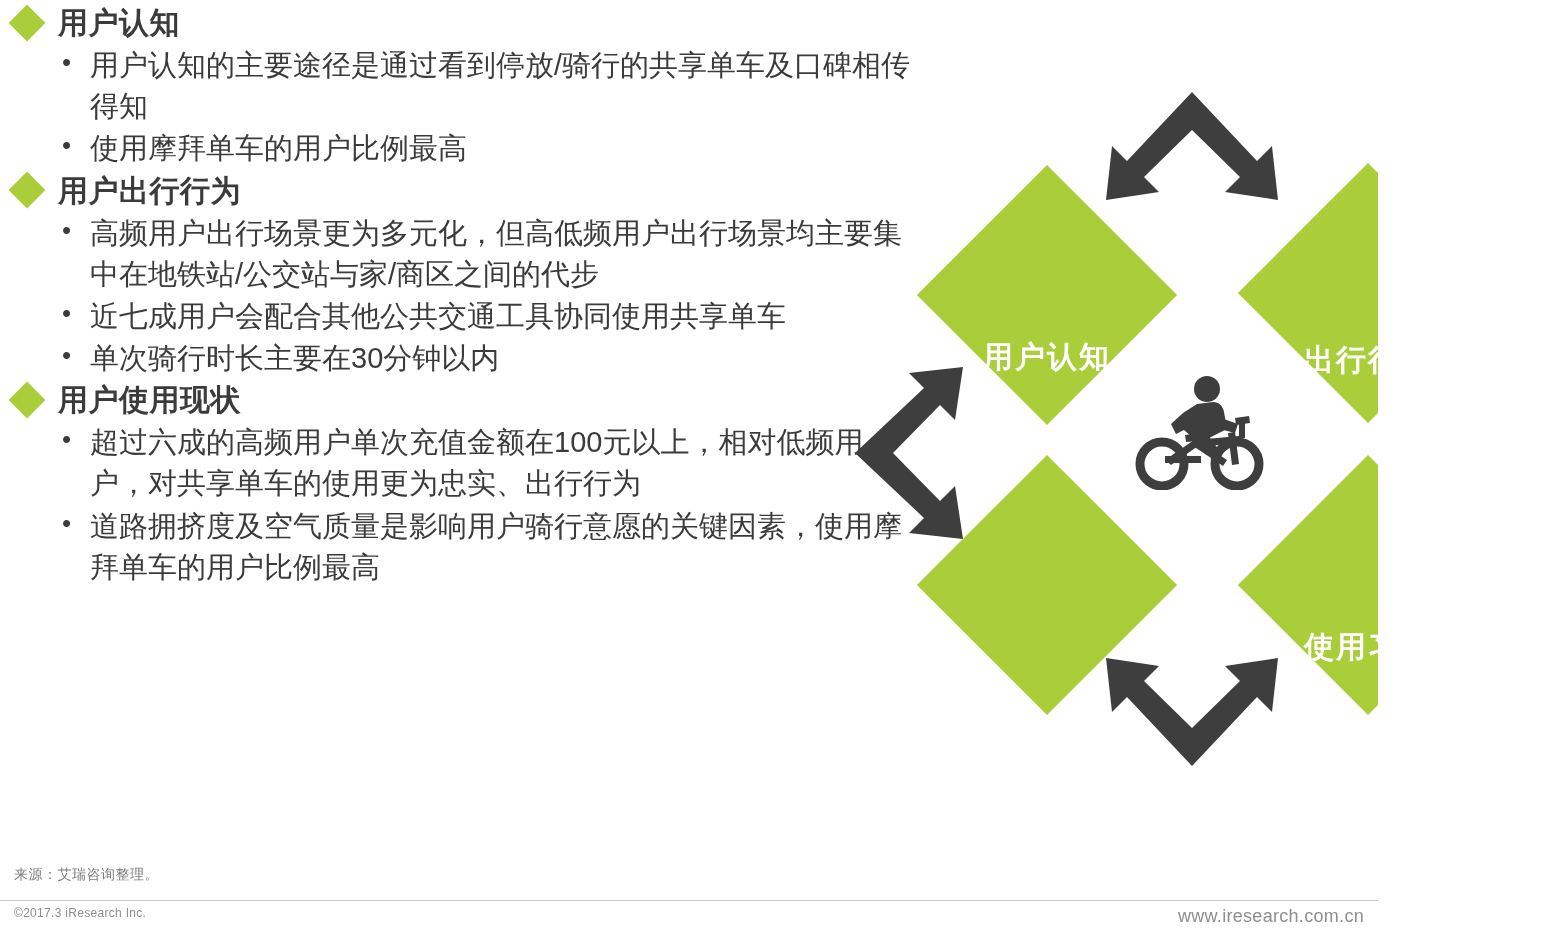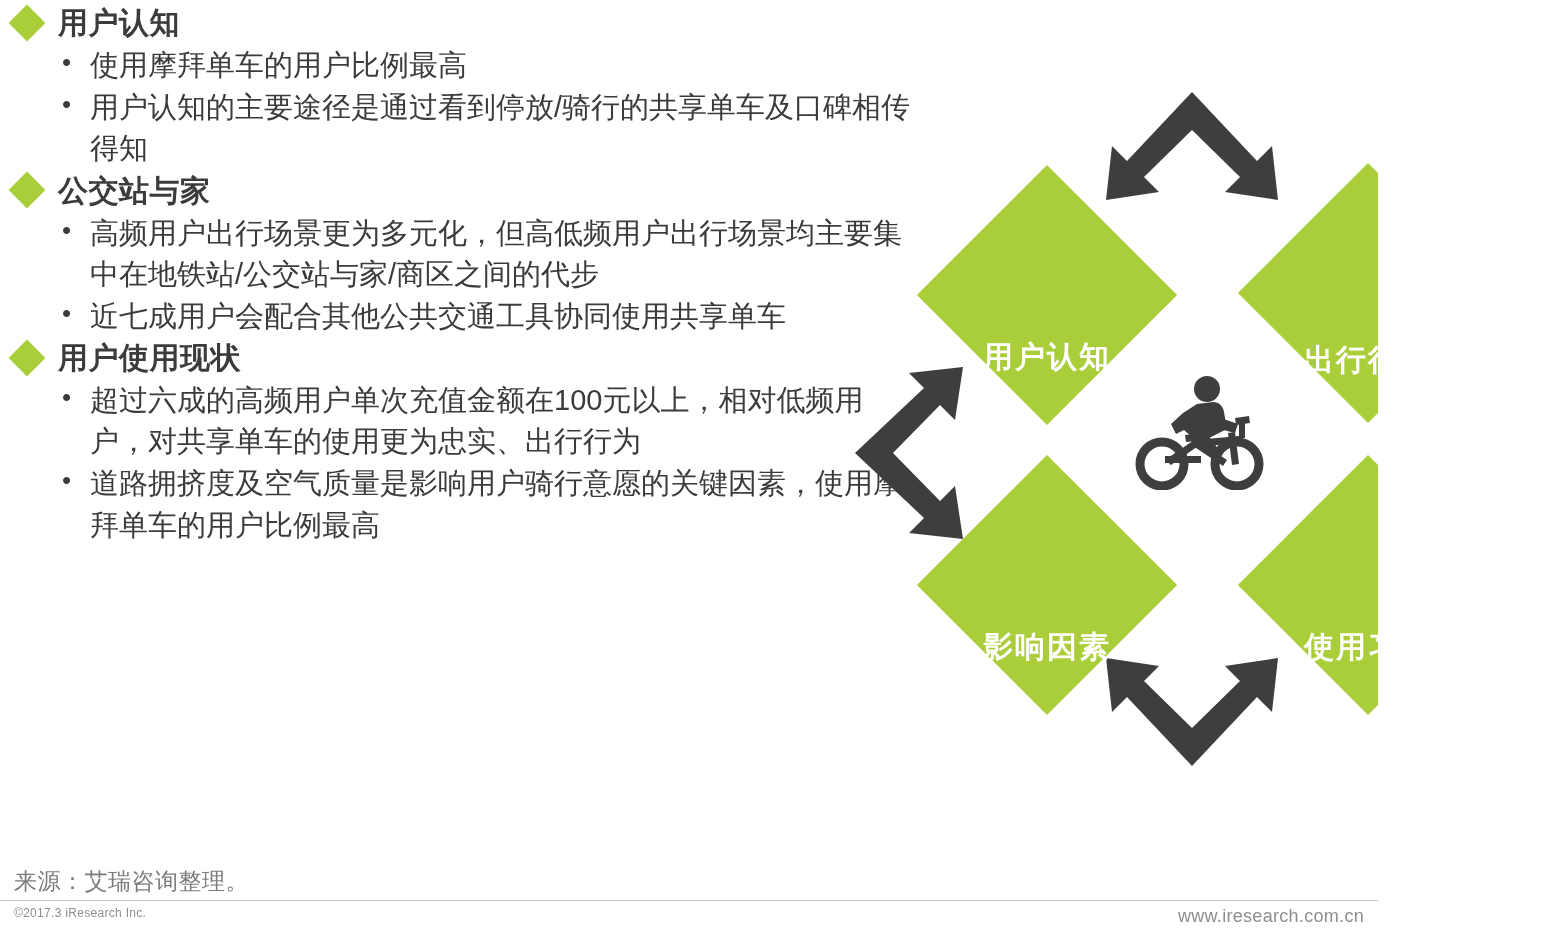--- a/index.html
+++ b/index.html
@@ -127,21 +127,21 @@
     top: 312px;
     width: 130px;
     height: 118px;
   }
 
   
   #source-note {
     position: absolute;
     left: 14px;
     top: 866px;
-    font-size: 23px;
+    font-size: 14px;
     color: #7b7b7b;
     letter-spacing: 0.5px;
   }
   #source-rule {
     position: absolute;
     left: 0px;
     top: 900px;
     width: 1566px;
     height: 1px;
     background: #c9c9c9;
@@ -169,33 +169,34 @@
 <div id="slide">
 
   <div id="content-column">
 
     <div class="section">
       <div class="section-heading">
         <span class="diamond-bullet"></span>
         <span class="section-title">用户认知</span>
       </div>
       <ul class="bullet-list">
+        <li class="bullet-item">用户认知的主要途径是通过看到停放/骑行的共享单车及口碑相传得知</li>
         <li class="bullet-item">使用摩拜单车的用户比例最高</li>
-        <li class="bullet-item">用户认知的主要途径是通过看到停放/骑行的共享单车及口碑相传得知</li>
       </ul>
     </div>
 
     <div class="section">
       <div class="section-heading">
         <span class="diamond-bullet"></span>
-        <span class="section-title">公交站与家</span>
+        <span class="section-title">用户出行行为</span>
       </div>
       <ul class="bullet-list">
         <li class="bullet-item">高频用户出行场景更为多元化，但高低频用户出行场景均主要集中在地铁站/公交站与家/商区之间的代步</li>
         <li class="bullet-item">近七成用户会配合其他公共交通工具协同使用共享单车</li>
+        <li class="bullet-item">单次骑行时长主要在30分钟以内</li>
       </ul>
     </div>
 
     <div class="section">
       <div class="section-heading">
         <span class="diamond-bullet"></span>
         <span class="section-title">用户使用现状</span>
       </div>
       <ul class="bullet-list">
         <li class="bullet-item">超过六成的高频用户单次充值金额在100元以上，相对低频用户，对共享单车的使用更为忠实、出行行为</li>
@@ -231,21 +232,20 @@
       </svg>
     </div>
 
     <div class="diamond" id="diamond-awareness"></div>
     <div class="diamond" id="diamond-travel"></div>
     <div class="diamond" id="diamond-factors"></div>
     <div class="diamond" id="diamond-habits"></div>
 
     <div class="diamond-label" id="label-awareness">用户认知</div>
     <div class="diamond-label" id="label-travel">出行行为</div>
-    <div class="diamond-label" id="label-factors">影响因素</div>
     <div class="diamond-label" id="label-habits">使用习惯</div>
 
     <div id="cyclist">
       <svg viewBox="0 0 130 118" width="130" height="118" aria-hidden="true">
         <g fill="#3e3e3e">
 
           <circle cx="72" cy="17" r="13"></circle>
 
           <path d="M62 32 L78 30 C84 30 88 34 89 40 L92 57 L74 66 L58 66 L49 58 L41 62 L36 52 L48 41 Z"></path>
 

